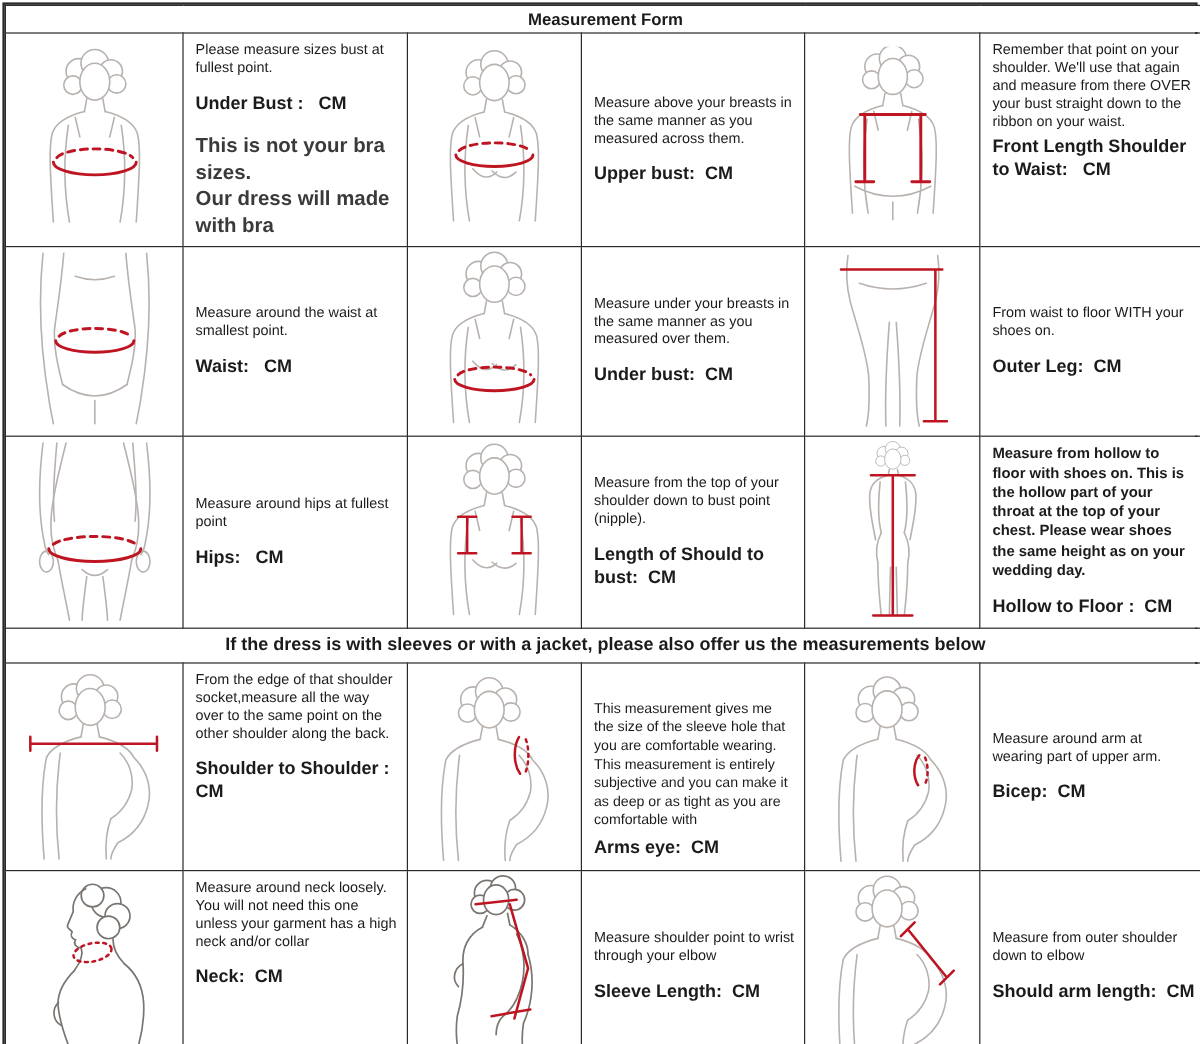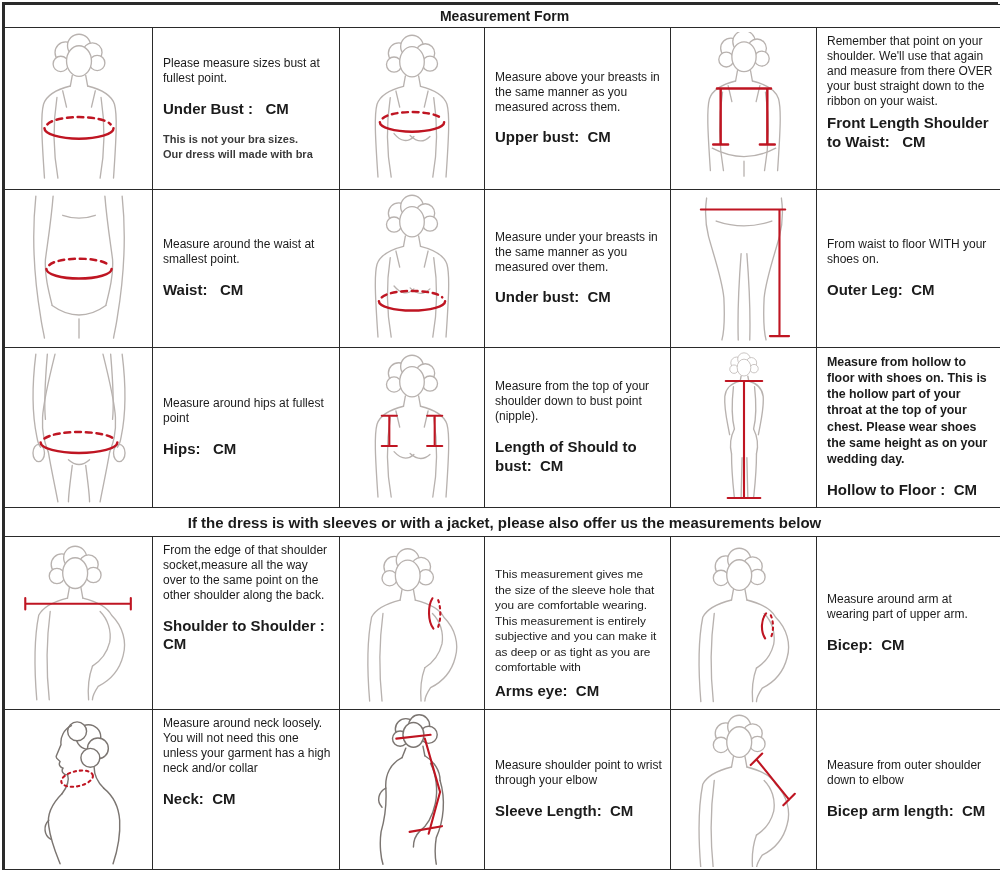--- a/index.html
+++ b/index.html
@@ -9,21 +9,21 @@
   td{border:1.6px solid #2a2a2a;padding:0;vertical-align:middle;overflow:hidden;background:#fff;}
   td.title{height:20px;text-align:center;font-weight:bold;font-size:14px;padding:1px 0;}
   td.subtitle{height:24px;text-align:center;font-weight:bold;font-size:15px;padding:2px 0;}
   td.txt{padding:6px 8px 6px 10px;}
   td.top{vertical-align:top;}
   .desc{font-size:12px;line-height:1.24;white-space:pre-wrap;}
   .desc.sm{font-size:12.4px;line-height:1.3;font-weight:bold;}
   .desc.xs{font-size:11.8px;line-height:1.32;margin-top:24px;}
   .mlabel{font-size:15px;font-weight:bold;margin-top:14px;white-space:pre-wrap;line-height:1.25;}
   .mlabel.tight{margin-top:6px;}
-  .note{font-size:11px;font-weight:bold;color:#3a3a3a;margin-top:14px;white-space:pre-wrap;line-height:1.3;}
+  .note{font-size:17px;font-weight:bold;color:#3a3a3a;margin-top:14px;white-space:pre-wrap;line-height:1.3;}
   td.fig{text-align:center;}
   td.fig svg{display:block;margin:1px auto;}
   .b{stroke:#b8b2af;fill:none;stroke-width:1.4;stroke-linecap:round;}
   .bf{stroke:#b8b2af;fill:#fff;stroke-width:1.4;}
   .dk{stroke:#7b7571;fill:none;stroke-width:1.5;stroke-linecap:round;}
   .dkf{stroke:#7b7571;fill:#fff;stroke-width:1.5;}
   .r{stroke:#bf1522;fill:none;stroke-width:2.6;stroke-linecap:round;}
   .rt{stroke:#bf1522;fill:none;stroke-width:2.2;stroke-linecap:round;}
   .rd{stroke:#bf1522;fill:none;stroke-width:2.6;stroke-linecap:round;stroke-dasharray:6 5;}
   .rdd{stroke:#bf1522;fill:none;stroke-width:2.2;stroke-linecap:round;stroke-dasharray:2.5 4;}
@@ -319,19 +319,19 @@
   </td>
   <td class="fig">
     <svg width="140" height="154" viewBox="0 0 146 160">
       <use href="#head-front" transform="translate(68,30)"></use>
       <use href="#body-back" transform="translate(68,30)"></use>
       <path class="rt" d="M86,48 L120,90 M80,54 L92,42 M114,96 L126,84"></path>
     </svg>
   </td>
   <td class="txt">
     <div class="desc">Measure from outer shoulder down to elbow</div>
-    <div class="mlabel">Bicep arm length:  CM</div>
+    <div class="mlabel">Should arm length:  CM</div>
   </td>
 </tr>
 
 </tbody>
     </table>
 </div>
 
 </body></html>

